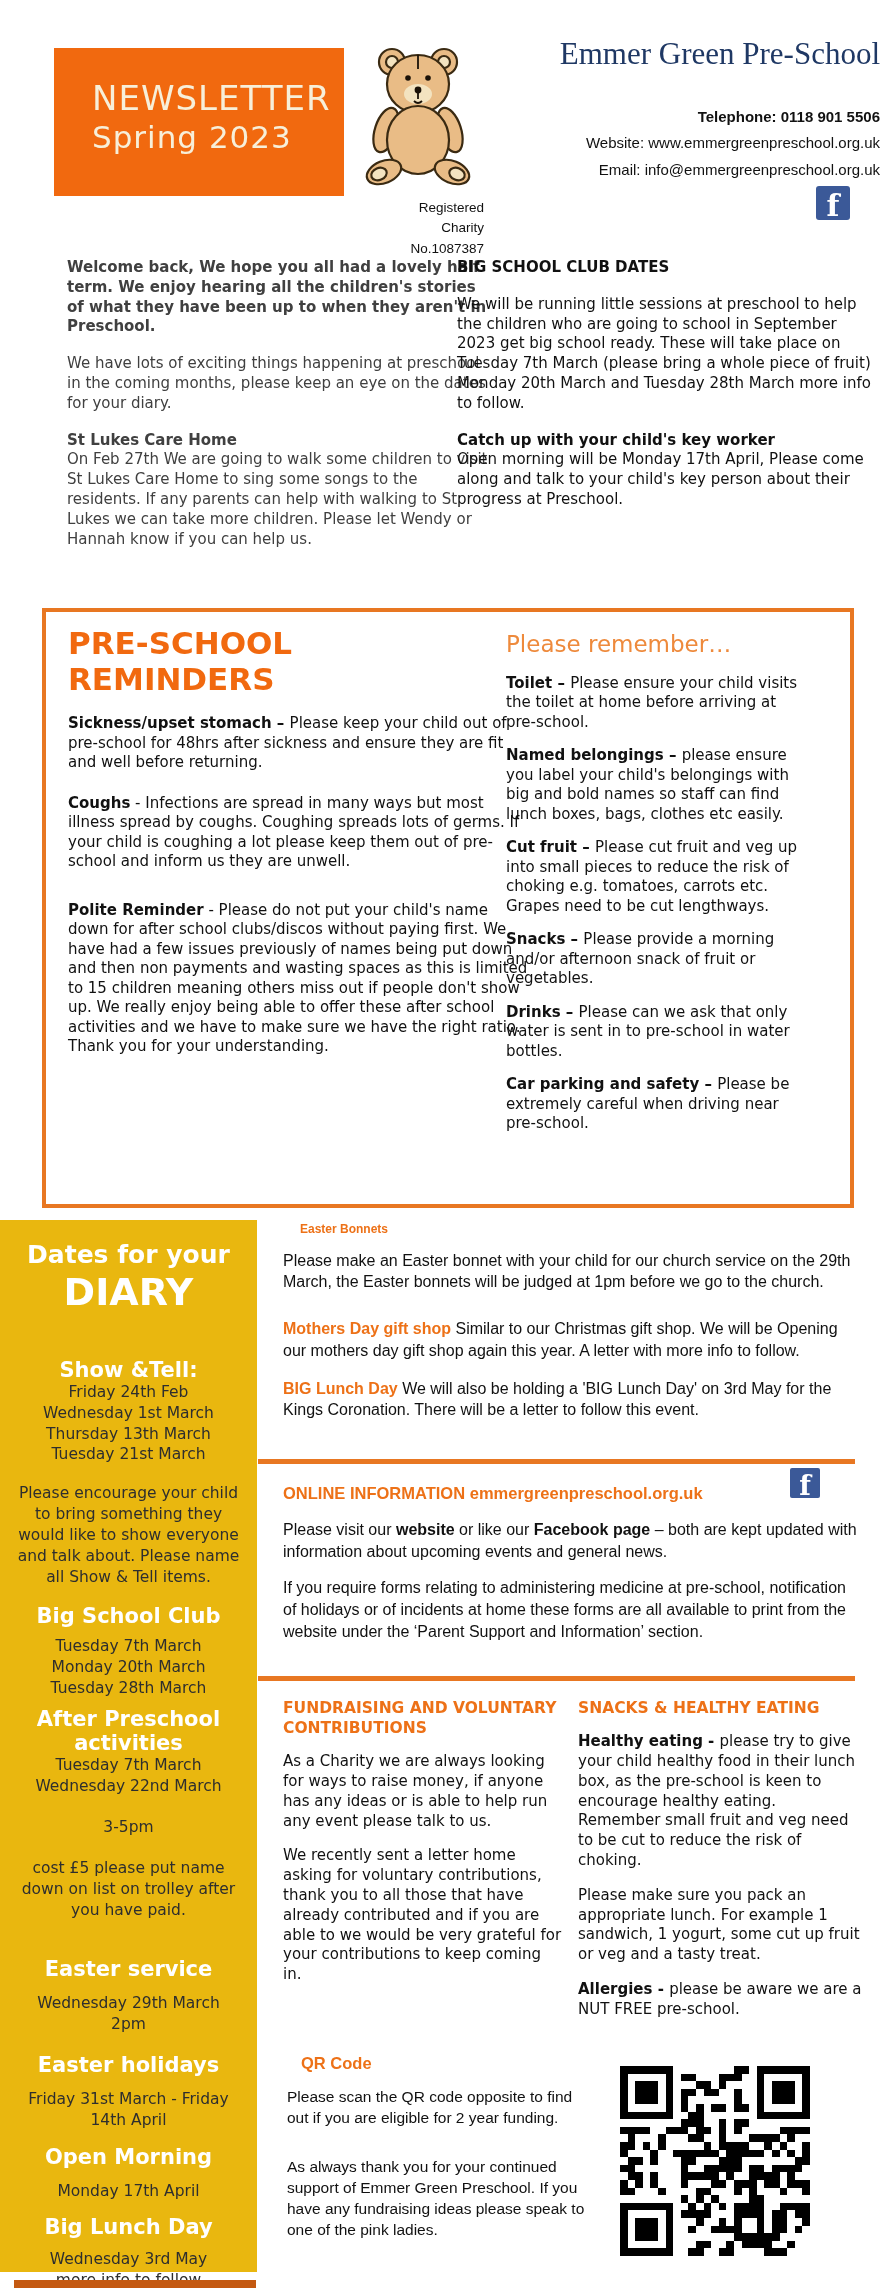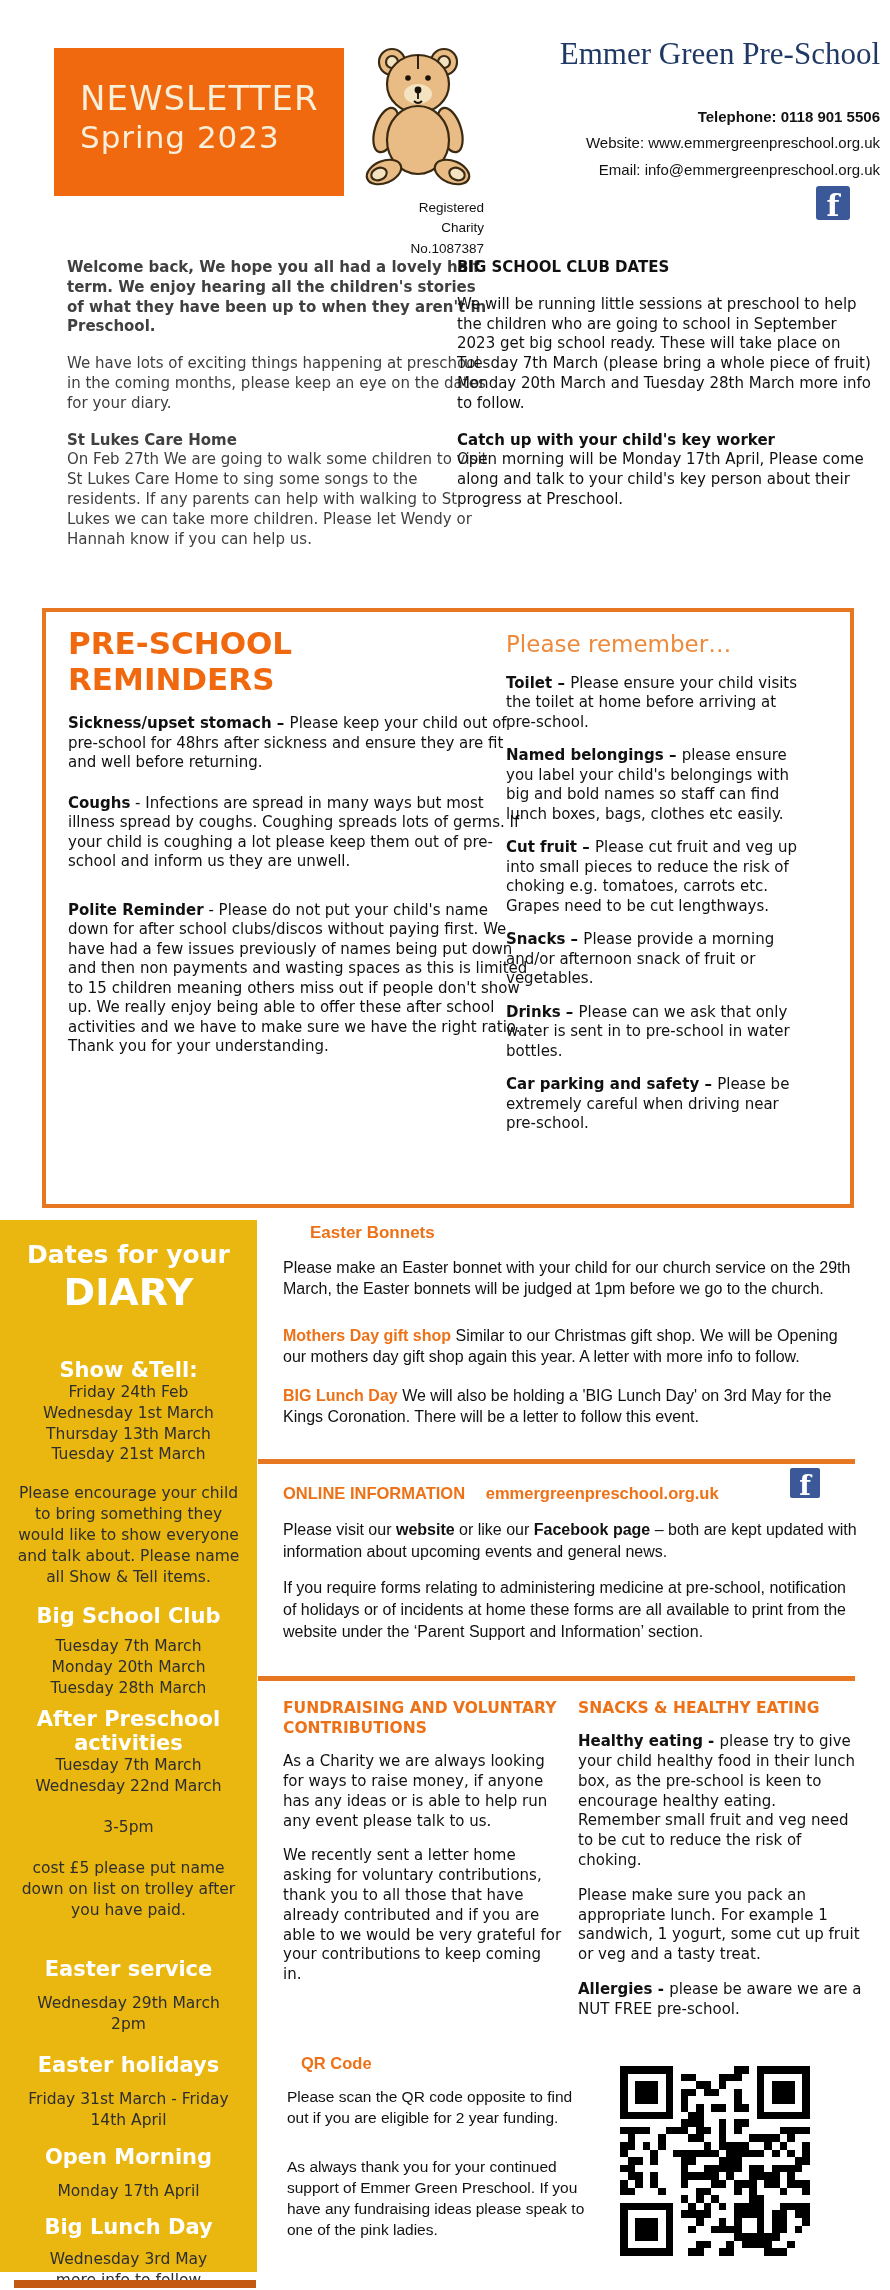--- a/index.html
+++ b/index.html
@@ -1,21 +1,21 @@
 <!DOCTYPE html>
 <html><head>
 <meta charset="utf-8">
 <style>
   * { margin:0; padding:0; box-sizing:border-box; }
   body { background:#ffffff; font-family:"DejaVu Sans", sans-serif; }
   #page { position:relative; width:890px; height:2290px; background:#fff; overflow:hidden; }
   .abs { position:absolute; }
 
   
-  .nl-box { left:54px; top:48px; width:290px; height:148px; background:#F1690F; color:#F7EFD9; padding:30px 0 0 26px; }
+  .nl-box { left:54px; top:48px; width:290px; height:148px; background:#F1690F; color:#F7EFD9; padding:30px 0 0 38px; }
   .nl-title { font-size:34px; letter-spacing:1px; line-height:1.2; }
   .nl-sub { font-size:31px; letter-spacing:1px; }
   .bear { left:362px; top:40px; width:112px; height:152px; }
   .charity { left:352px; top:198px; width:132px; text-align:right; font-size:13.5px; line-height:1.5; color:#111; font-family:"Liberation Sans", sans-serif; }
   .school-name { top:36px; right:10px; font-size:31px; color:#1F3864; font-family:Liberation Serif, serif; }
   .contact { top:104px; right:10px; text-align:right; font-size:15px; line-height:1.75; color:#111; font-family:"Liberation Sans", sans-serif; }
   .contact .tel { font-weight:bold; }
   .fb { background:#3B5998; color:#fff; font-weight:bold; font-family:"DejaVu Serif", serif; text-align:center; overflow:hidden; }
   .fb-header { left:816px; top:186px; width:34px; height:34px; border-radius:3px; font-size:30px; line-height:40px; }
   .fb-online { left:790px; top:1468px; width:30px; height:30px; border-radius:2px; font-size:27px; line-height:36px; }
@@ -40,26 +40,26 @@
   .diary { left:0; top:1220px; width:257px; height:1052px; background:#E9B70F; text-align:center; color:#2E2E2E; padding:18px 14px 0 14px; font-size:15.5px; line-height:1.35; }
   .diary .wh { color:#fff; font-weight:bold; }
   .d-t1 { font-size:25px; }
   .d-t2 { font-size:38px; line-height:1.1; }
   .d-h { font-size:21px; line-height:1.15; }
   .diary-endbar { left:14px; top:2280px; width:242px; height:8px; background:#C45911; }
 
   
   .o-head { color:#ED7117; font-weight:bold; }
   .events { left:283px; top:1222px; width:578px; font-family:"Liberation Sans", sans-serif; font-size:16px; line-height:1.33; color:#111; }
-  .events .h { margin-left:27px; font-size:17px; }
+  .events .h { margin-left:17px; font-size:12px; }
   .events p { margin-top:12px; }
   .rule { left:258px; width:597px; height:5px; background:#E87722; }
   .online { left:283px; top:1482px; width:578px; font-family:"Liberation Sans", sans-serif; font-size:16px; line-height:1.35; color:#111; }
   .online .h { font-size:16.5px; }
-  .online .domain { margin-left:16px; }
+  .online .domain { }
   .online p { margin-top:15px; }
   .fund { left:283px; top:1698px; width:280px; font-size:15px; line-height:1.32; color:#111; }
   .fund .h, .snk .h { font-size:15.5px; line-height:1.3; margin-bottom:14px; }
   .fund p { margin-bottom:15px; }
   .snk { left:578px; top:1698px; width:284px; font-size:15px; line-height:1.32; color:#111; }
   .snk p { margin-bottom:15px; }
   .qr-txt { left:287px; top:2052px; width:300px; font-family:"Liberation Sans", sans-serif; font-size:15.5px; line-height:1.35; color:#111; }
   .qr-txt .h { margin-left:14px; font-size:16.5px; }
   .qr-txt p { margin-top:13px; }
   .qr-txt p.gap { margin-top:28px; }

